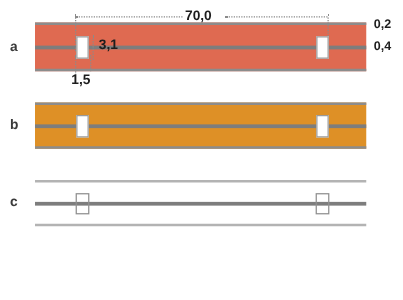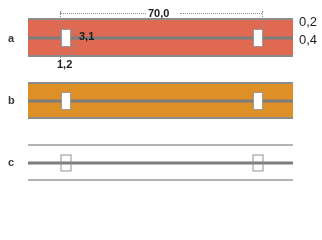--- a/index.html
+++ b/index.html
@@ -116,22 +116,22 @@
     height: 0;
     border-top: 1px dotted #8a8a8a;
   }
   .dim-line-v {
     position: absolute;
     width: 0;
     border-left: 1px dotted #8a8a8a;
   }
   .side-label {
     position: absolute;
-    font-size: 13px;
-    font-weight: 400;
+    font-size: 10px;
+    font-weight: 700;
     color: #1d1d1d;
     line-height: 1;
     white-space: nowrap;
   }
 </style>
 </head>
 <body>
 
 <div id="stage">
 
@@ -151,21 +151,21 @@
   <div class="dim-line-h" style="left:180px; top:13px; width:82px;"></div>
   <div class="dim-line-v" style="left:60px; top:11px; height:30px;"></div>
   <div class="dim-line-v" style="left:262px; top:11px; height:30px;"></div>
   <div class="dim-label" style="left:148px; top:8px;">70,0</div>
 
   <div class="dim-line-v" style="left:74px; top:28px; height:20px;"></div>
   <div class="dim-label" style="left:79px; top:31px;">3,1</div>
 
   <div class="dim-line-v" style="left:60px; top:44px; height:16px;"></div>
   <div class="dim-line-v" style="left:72px; top:44px; height:13px;"></div>
-  <div class="dim-label" style="left:57px; top:59px;">1,2</div>
+  <div class="dim-label" style="left:57px; top:59px;">1,5</div>
 
   <div class="side-label" style="left:299px; top:15px;">0,2</div>
   <div class="side-label" style="left:299px; top:33px;">0,4</div>
 
   <div class="row-letter" style="left:8px; top:95px;">b</div>
 
   <div class="band" id="band-b" style="left:28px; top:82px; width:265px; height:37px;">
     <div class="fill" id="fill-b" style="background: rgb(222, 144, 38);"></div>
     <div class="edge-top" style="background: rgb(140, 140, 140);"></div>
     <div class="edge-bottom" style="background: rgb(140, 140, 140);"></div>

